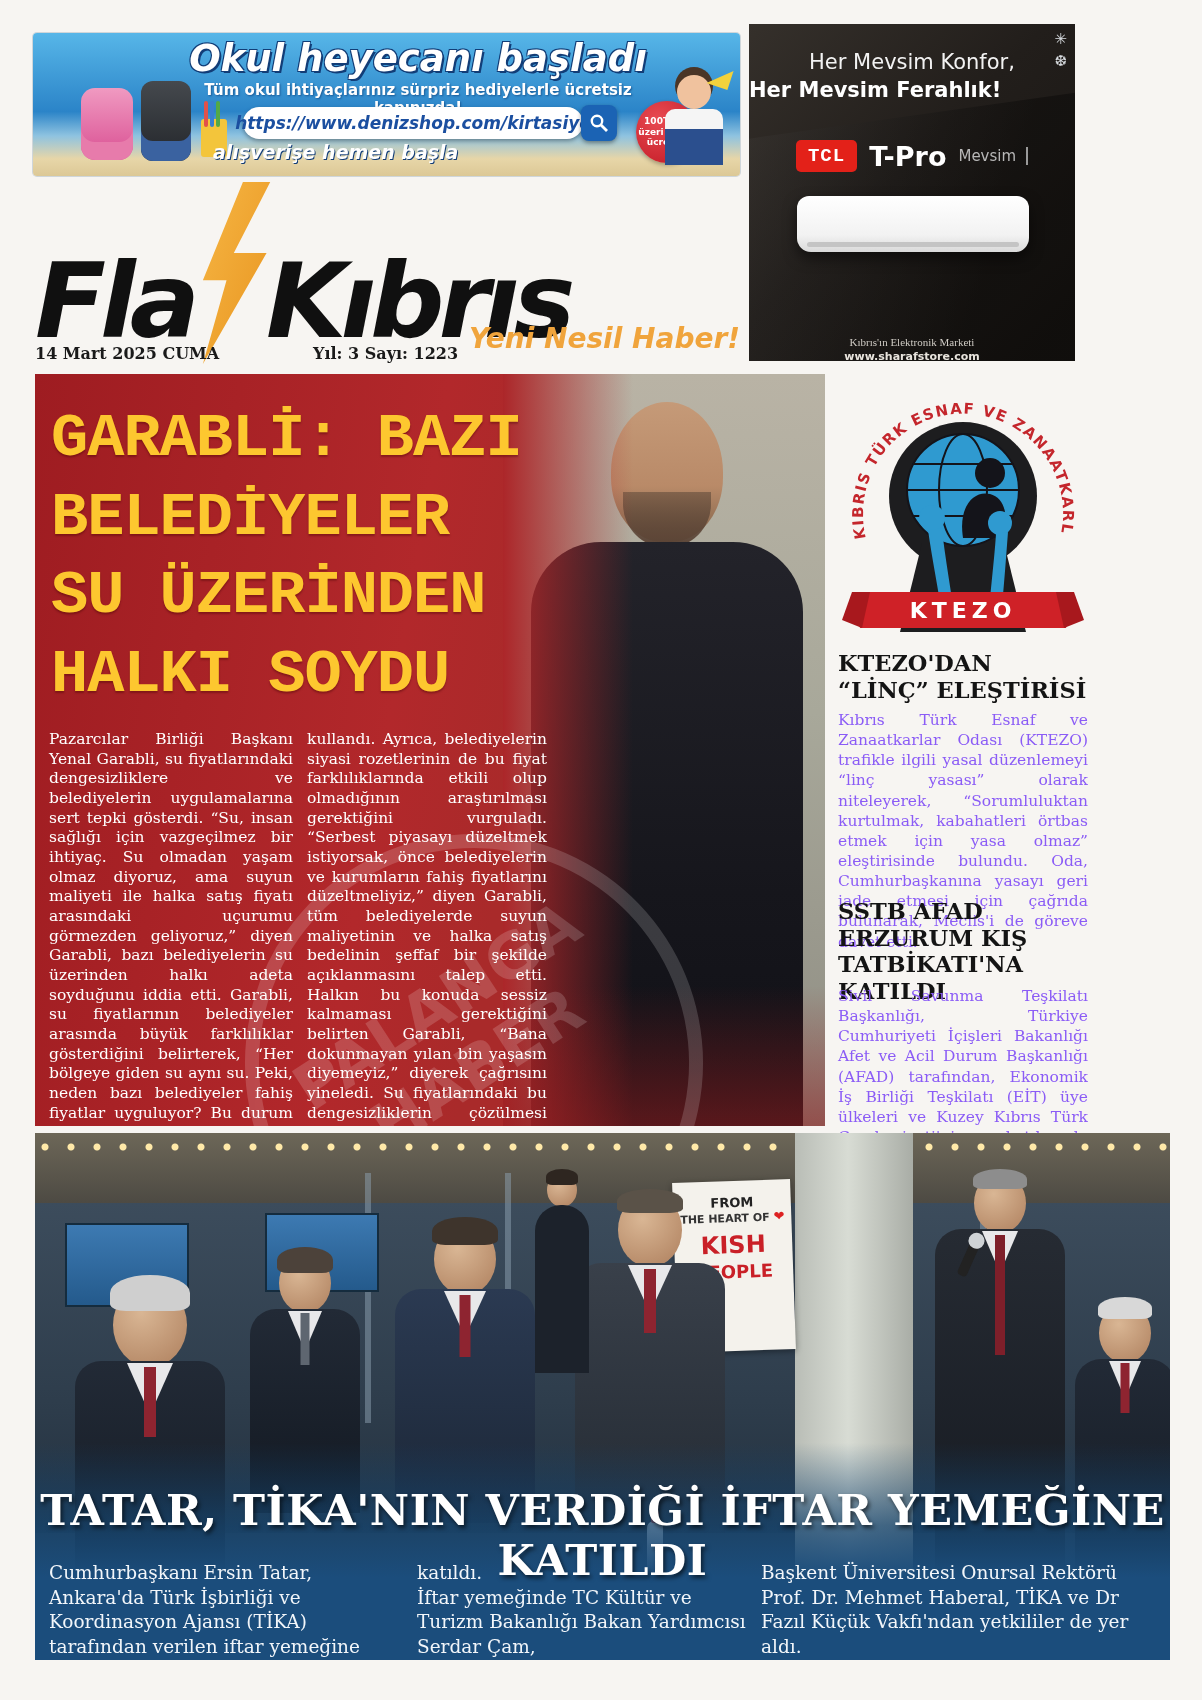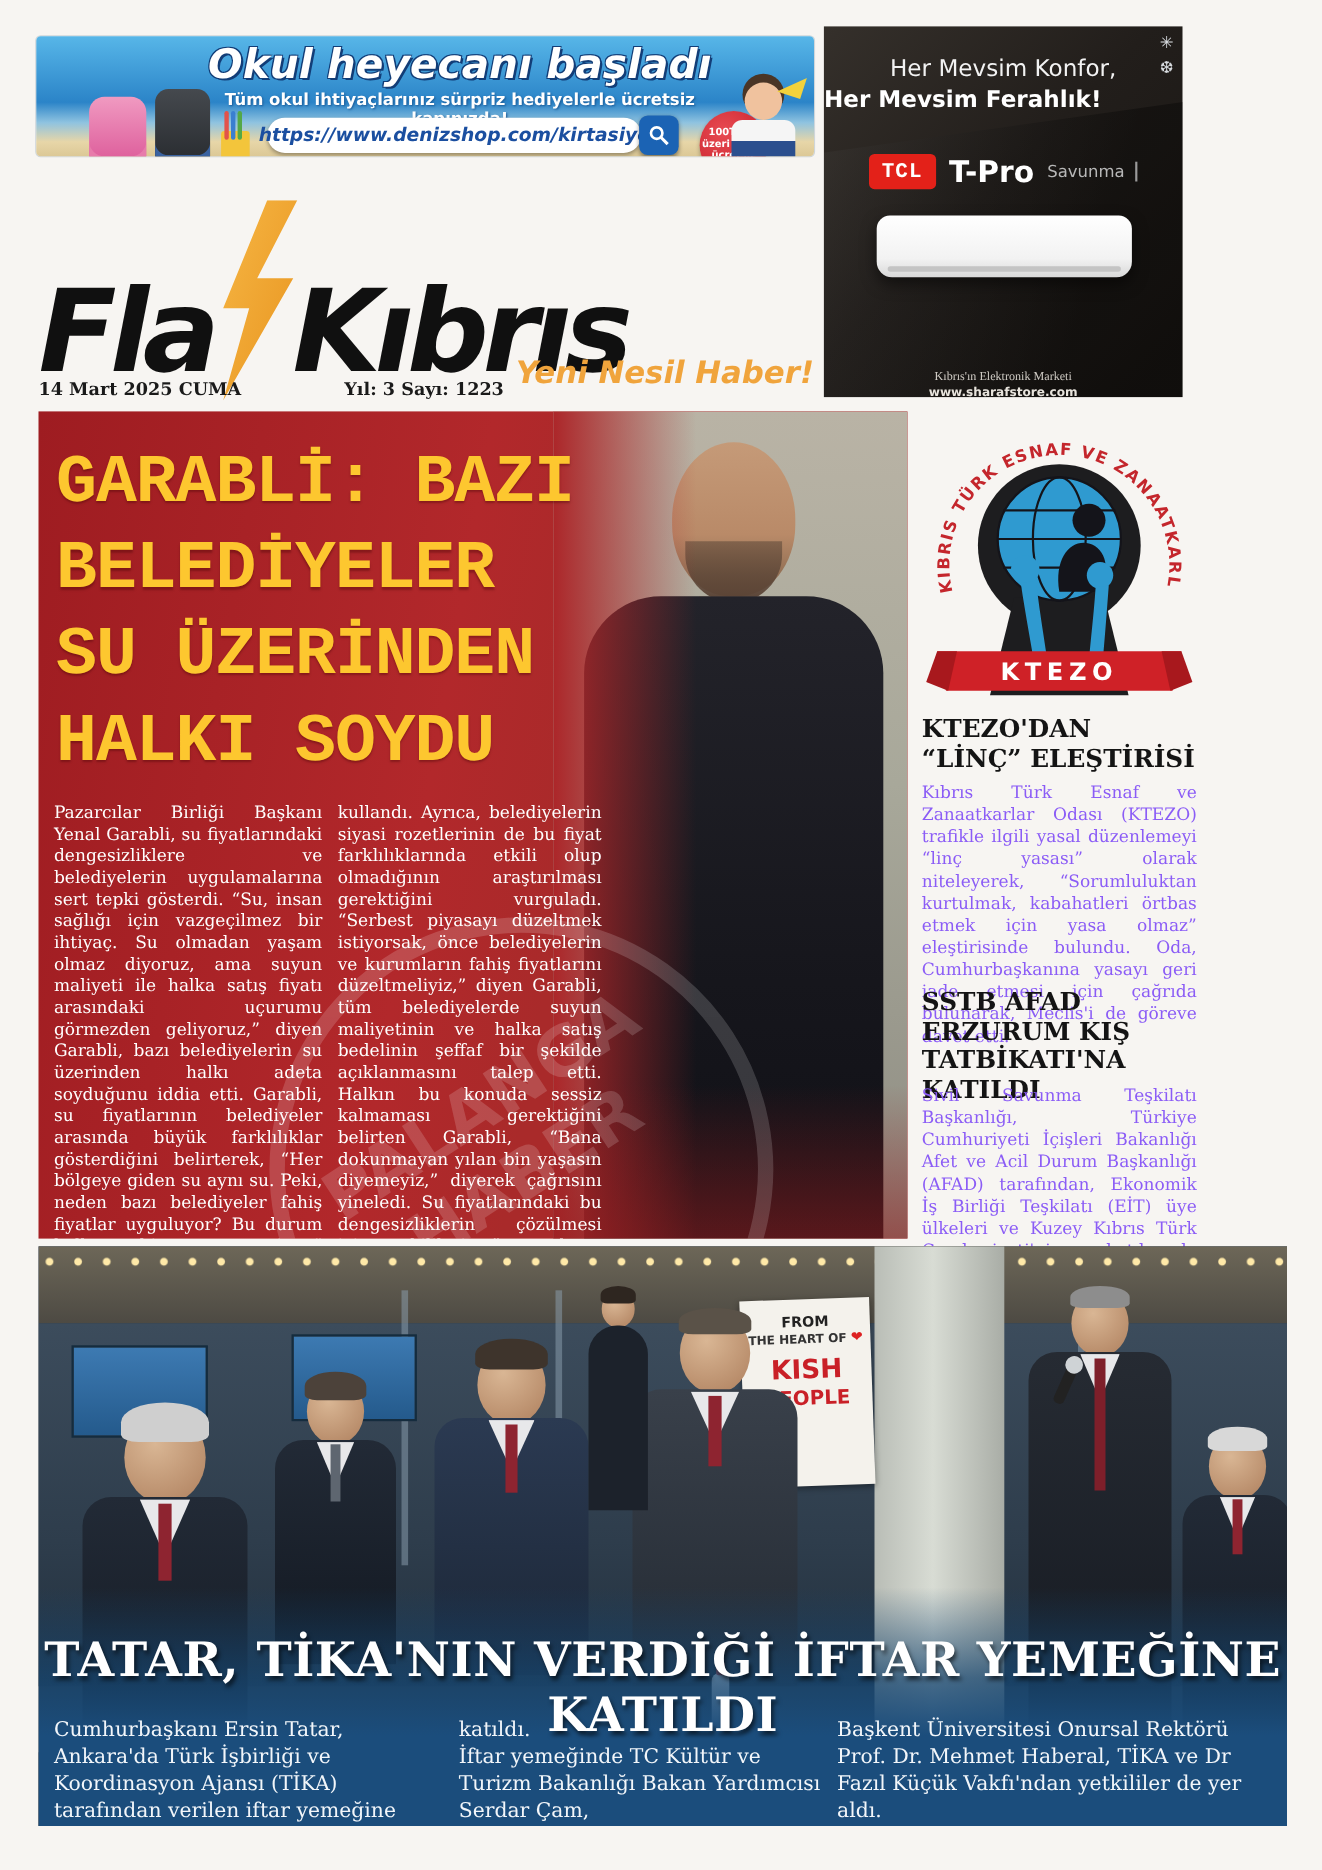--- a/index.html
+++ b/index.html
@@ -1,21 +1,21 @@
 <!DOCTYPE html>
 <html><head>
 <meta charset="utf-8">
 <style>
   html,body{margin:0;padding:0;background:#e9e7e3;}
   .page{position:relative;width:1202px;height:1700px;background:#f7f5f2;
         font-family:"DejaVu Serif",serif;overflow:hidden;margin:0 auto;}
   .abs{position:absolute;}
 
   
-  .ad-school{left:33px;top:33px;width:707px;height:109px;border-radius:4px;overflow:hidden;
+  .ad-school{left:33px;top:33px;width:707px;height:143px;border-radius:4px;overflow:hidden;
     background:linear-gradient(180deg,#57b6e8 0%,#2b84c8 55%,#8fc3e0 72%,#e7d6a8 88%,#dcc896 100%);
     box-shadow:0 0 0 1px #cfd6da;}
   .ad-school .head{position:absolute;left:150px;top:4px;width:470px;text-align:center;
     font-family:"DejaVu Sans",sans-serif;font-style:italic;font-weight:800;font-size:37px;
     color:#fff;text-shadow:2px 2px 0 #123d77,-1px -1px 0 #123d77,1px -1px 0 #123d77,-1px 1px 0 #123d77;}
   .ad-school .sub{position:absolute;left:150px;top:48px;width:470px;text-align:center;
     font-family:"DejaVu Sans",sans-serif;font-weight:700;font-size:15px;color:#fff;
     text-shadow:1px 1px 2px #1b5a96;}
   .url-pill{position:absolute;left:210px;top:74px;width:340px;height:32px;background:#fff;
     border-radius:18px;display:flex;align-items:center;justify-content:center;
@@ -200,21 +200,21 @@
     <div class="abs tri-ruler"></div>
   </div>
 
   <div class="abs ad-tcl">
     <div class="diag"></div>
     <div class="tcl-l1">Her Mevsim Konfor,</div>
     <div class="tcl-l2">Her Mevsim Ferahlık!</div>
     <div class="tcl-row">
       <span class="tcl-box">TCL</span>
       <span class="tcl-model">T-Pro</span>
-      <span class="tcl-series">Savunma</span>
+      <span class="tcl-series">Mevsim</span>
     </div>
     <div class="ac-unit"></div>
     <div class="tcl-f1">Kıbrıs'ın Elektronik Marketi</div>
     <div class="tcl-f2">www.sharafstore.com</div>
     <span class="flake" style="right:8px;top:6px;">✳</span>
     <span class="flake" style="right:8px;top:28px;">❆</span>
   </div>
 
   <div class="abs mast">
     <div class="logo-row">

